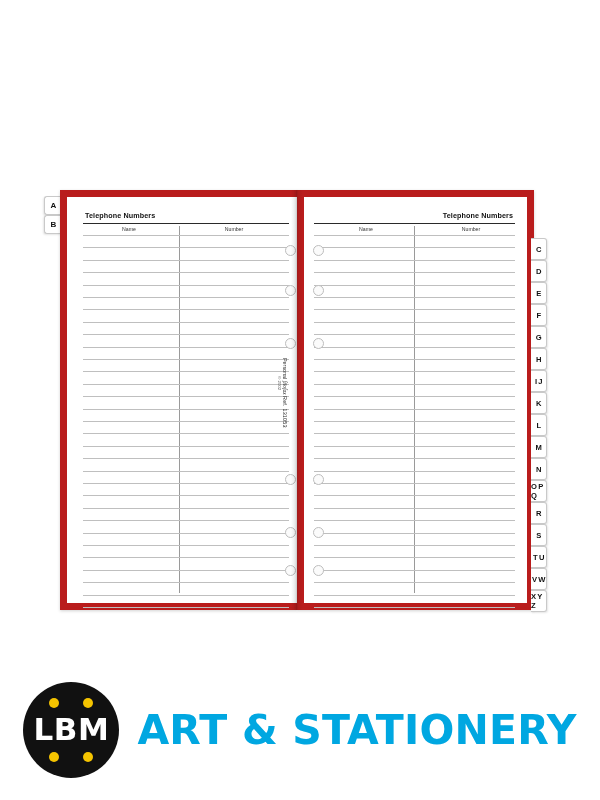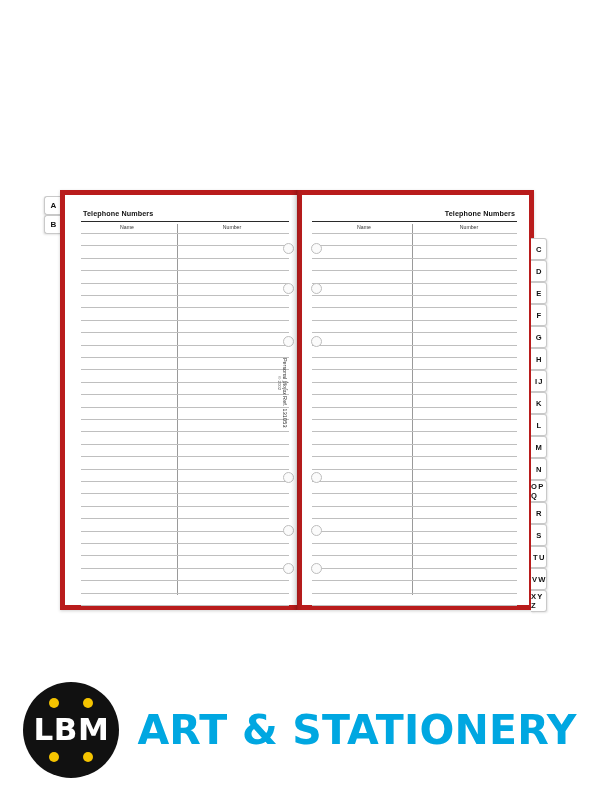--- a/index.html
+++ b/index.html
@@ -33,21 +33,21 @@
     width: 485px;
     height: 420px;
   }
 
   .page {
     position: absolute;
     top: 0;
     width: 237px;
     height: 420px;
     background: #ffffff;
-    border: 5px solid #b91c1c;
+    border: 7px solid #b91c1c;
     box-sizing: border-box;
     box-shadow: 0 1px 3px rgba(0,0,0,0.18);
   }
   #page-left  { left: 0; border-right: none; }
   #page-right { left: 237px; }
 
   
   #fold {
     position: absolute;
     left: 231px;

